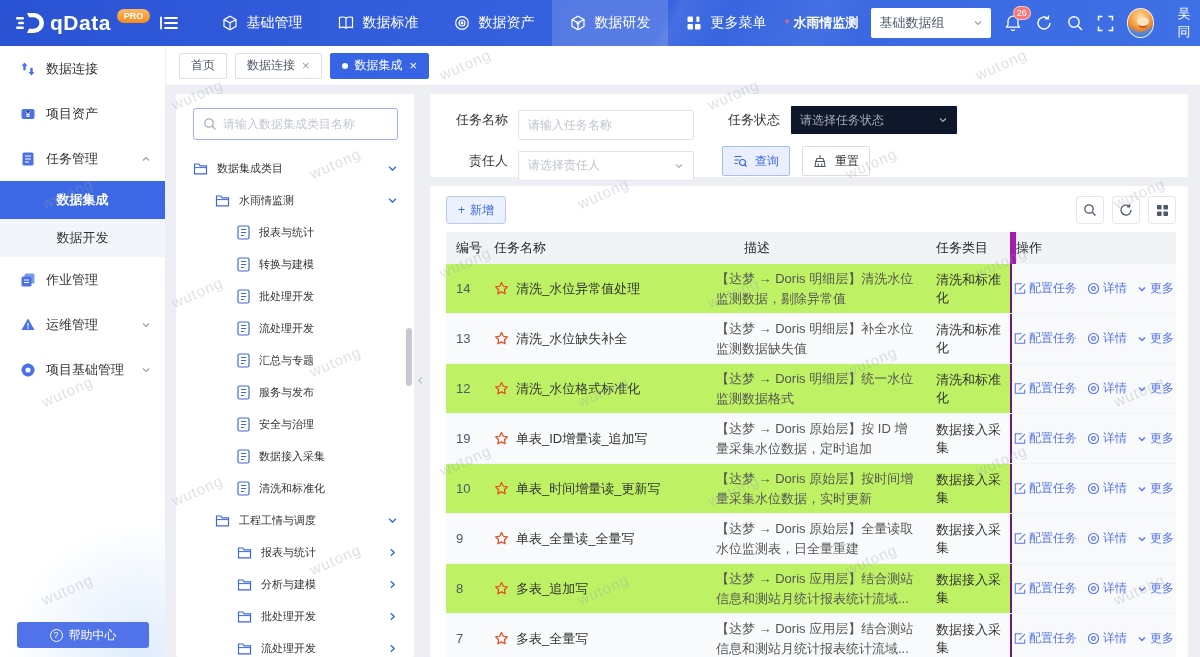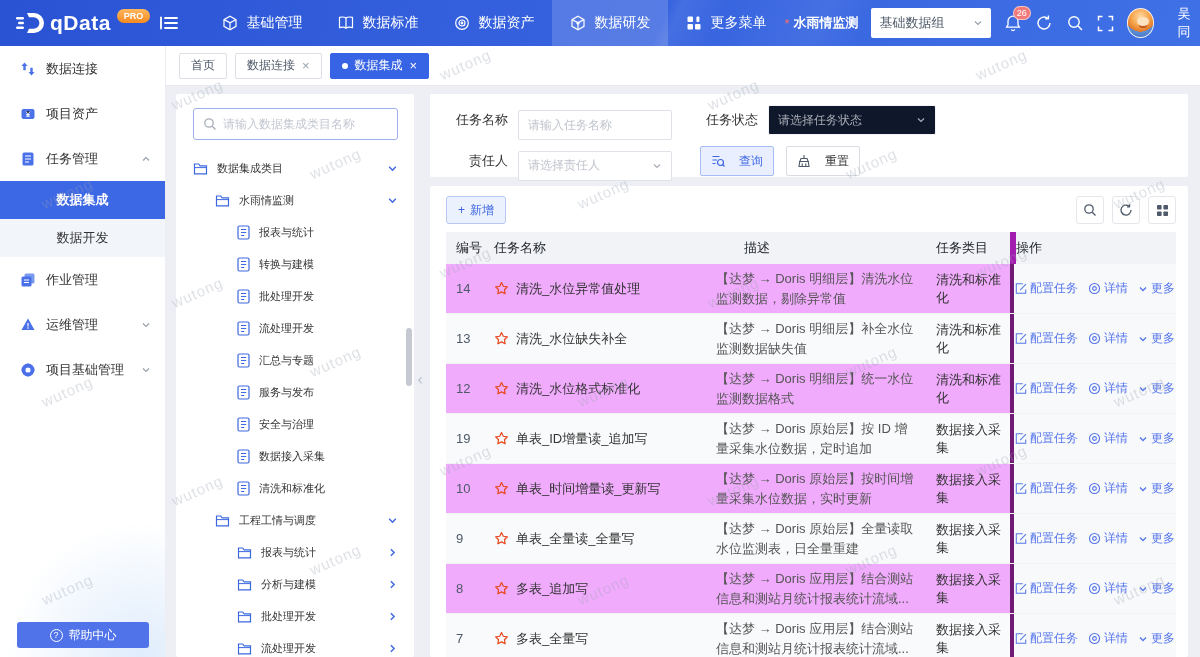--- a/index.html
+++ b/index.html
@@ -77,47 +77,47 @@
 
   
   .filter-card { position:absolute; left:430px; top:94px; width:758px; height:83px; background:#fff; border-radius:2px; }
   .frow { display:flex; align-items:center; height:30px; margin-top:11px; }
   .flabel { font-size:13px; color:#333; text-align:right; white-space:nowrap; }
   .l1 { width:68px; margin-left:10px; } .l2 { width:62px; margin-left:24px; }
   .fld { height:30px; border:1px solid #dfe2e8; border-radius:2px; display:flex; align-items:center;
     justify-content:space-between; padding:0 9px; font-size:12px; background:#fff; margin-left:10px; color:#c0c4cc; }
   .fld input { border:none; outline:none; width:100%; font-size:12px; font-family:inherit; }
   .fld input::placeholder { color:#c0c4cc; }
-  .w154 { width:154px;margin-top:9px; } .w168 { width:168px; }
+  .w154 { width:176px;margin-top:9px; } .w168 { width:168px; }
   .fld.gray { background:#0f172a; border-color:#f3f4f7; color:#a9adb6; }
-  .btn { height:30px; border-radius:2px; display:flex; align-items:center; gap:14px; font-size:12px; padding:0 10px; cursor:pointer; }
+  .btn { height:30px; border-radius:2px; display:flex; align-items:center; gap:8px; font-size:12px; padding:0 10px; cursor:pointer; }
   .btn-query { margin-left:28px; background:#e9efff; border:1px solid #a6bdf6; color:#3d66e2; }
   .btn-reset { margin-left:12px; background:#fff; border:1px solid #d9dce2; color:#333; }
 
   
   .table-card { position:absolute; left:430px; top:186px; width:758px; height:471px; background:#fff; border-radius:2px; overflow:hidden; }
   .toolbar { display:flex; align-items:center; margin:10px 12px 8px 16px; }
   .add-btn { height:28px; padding:0 11px; background:#ecf1fe; border:1px solid #b9c9f6; border-radius:3px;
     color:#3d66e2; font-size:12px; display:flex; align-items:center; gap:5px; cursor:pointer; }
   .tool-icons { margin-left:auto; display:flex; gap:8px; }
   .tbtn { width:28px; height:28px; border:1px solid #e5e6eb; border-radius:3px; background:#fff; color:#4e5969;
     display:flex; align-items:center; justify-content:center; cursor:pointer; }
   .tbl { margin:0 12px 0 16px; }
   .thead { display:flex; align-items:center; height:32px; background:#f2f3f6; font-size:13px; color:#1d2129; font-weight:500; }
   .c1 { width:40px; padding-left:10px; } .c2 { width:216px; padding-left:8px; }
   .c3 { width:226px; } .c4 { width:82px; padding-left:8px; } .c5 { width:166px; }
   .thead .c3 { padding-left:42px; }
   .thead .c5 { text-align:left; border-left:6px solid #a21caf; align-self:stretch; line-height:32px; }
-  .trow { display:flex; align-items:center; height:50px; border-bottom:1px solid #f2f3f5; font-size:13px; color:#333; background:#f0abfc; }
+  .trow { display:flex; align-items:center; height:50px; border-bottom:1px solid #f2f3f5; font-size:13px; color:#333; background:#bef264; }
   .trow:nth-child(even) { background:#f9fafb; }
   .td-id { color:#4e5969; }
   .td-name { display:flex; align-items:center; gap:7px; }
   .td-desc { line-height:20px; color:#555; padding:5px 12px 5px 14px; }
   .td-ops { display:flex; align-items:center; justify-content:center; gap:10px; align-self:stretch;
-    border-left:4px solid #701a75; background:#f8f9fb; color:#5475ea; font-size:12px; }
+    border-left:2px solid #701a75; background:#f8f9fb; color:#5475ea; font-size:12px; }
   .op { display:flex; align-items:center; gap:3px; cursor:pointer; white-space:nowrap; }
   .star { display:flex; flex:none; }
 
   svg { display:block; }
 </style>
 </head>
 <body>
 <div class="screen">
 
 <header class="topbar">

